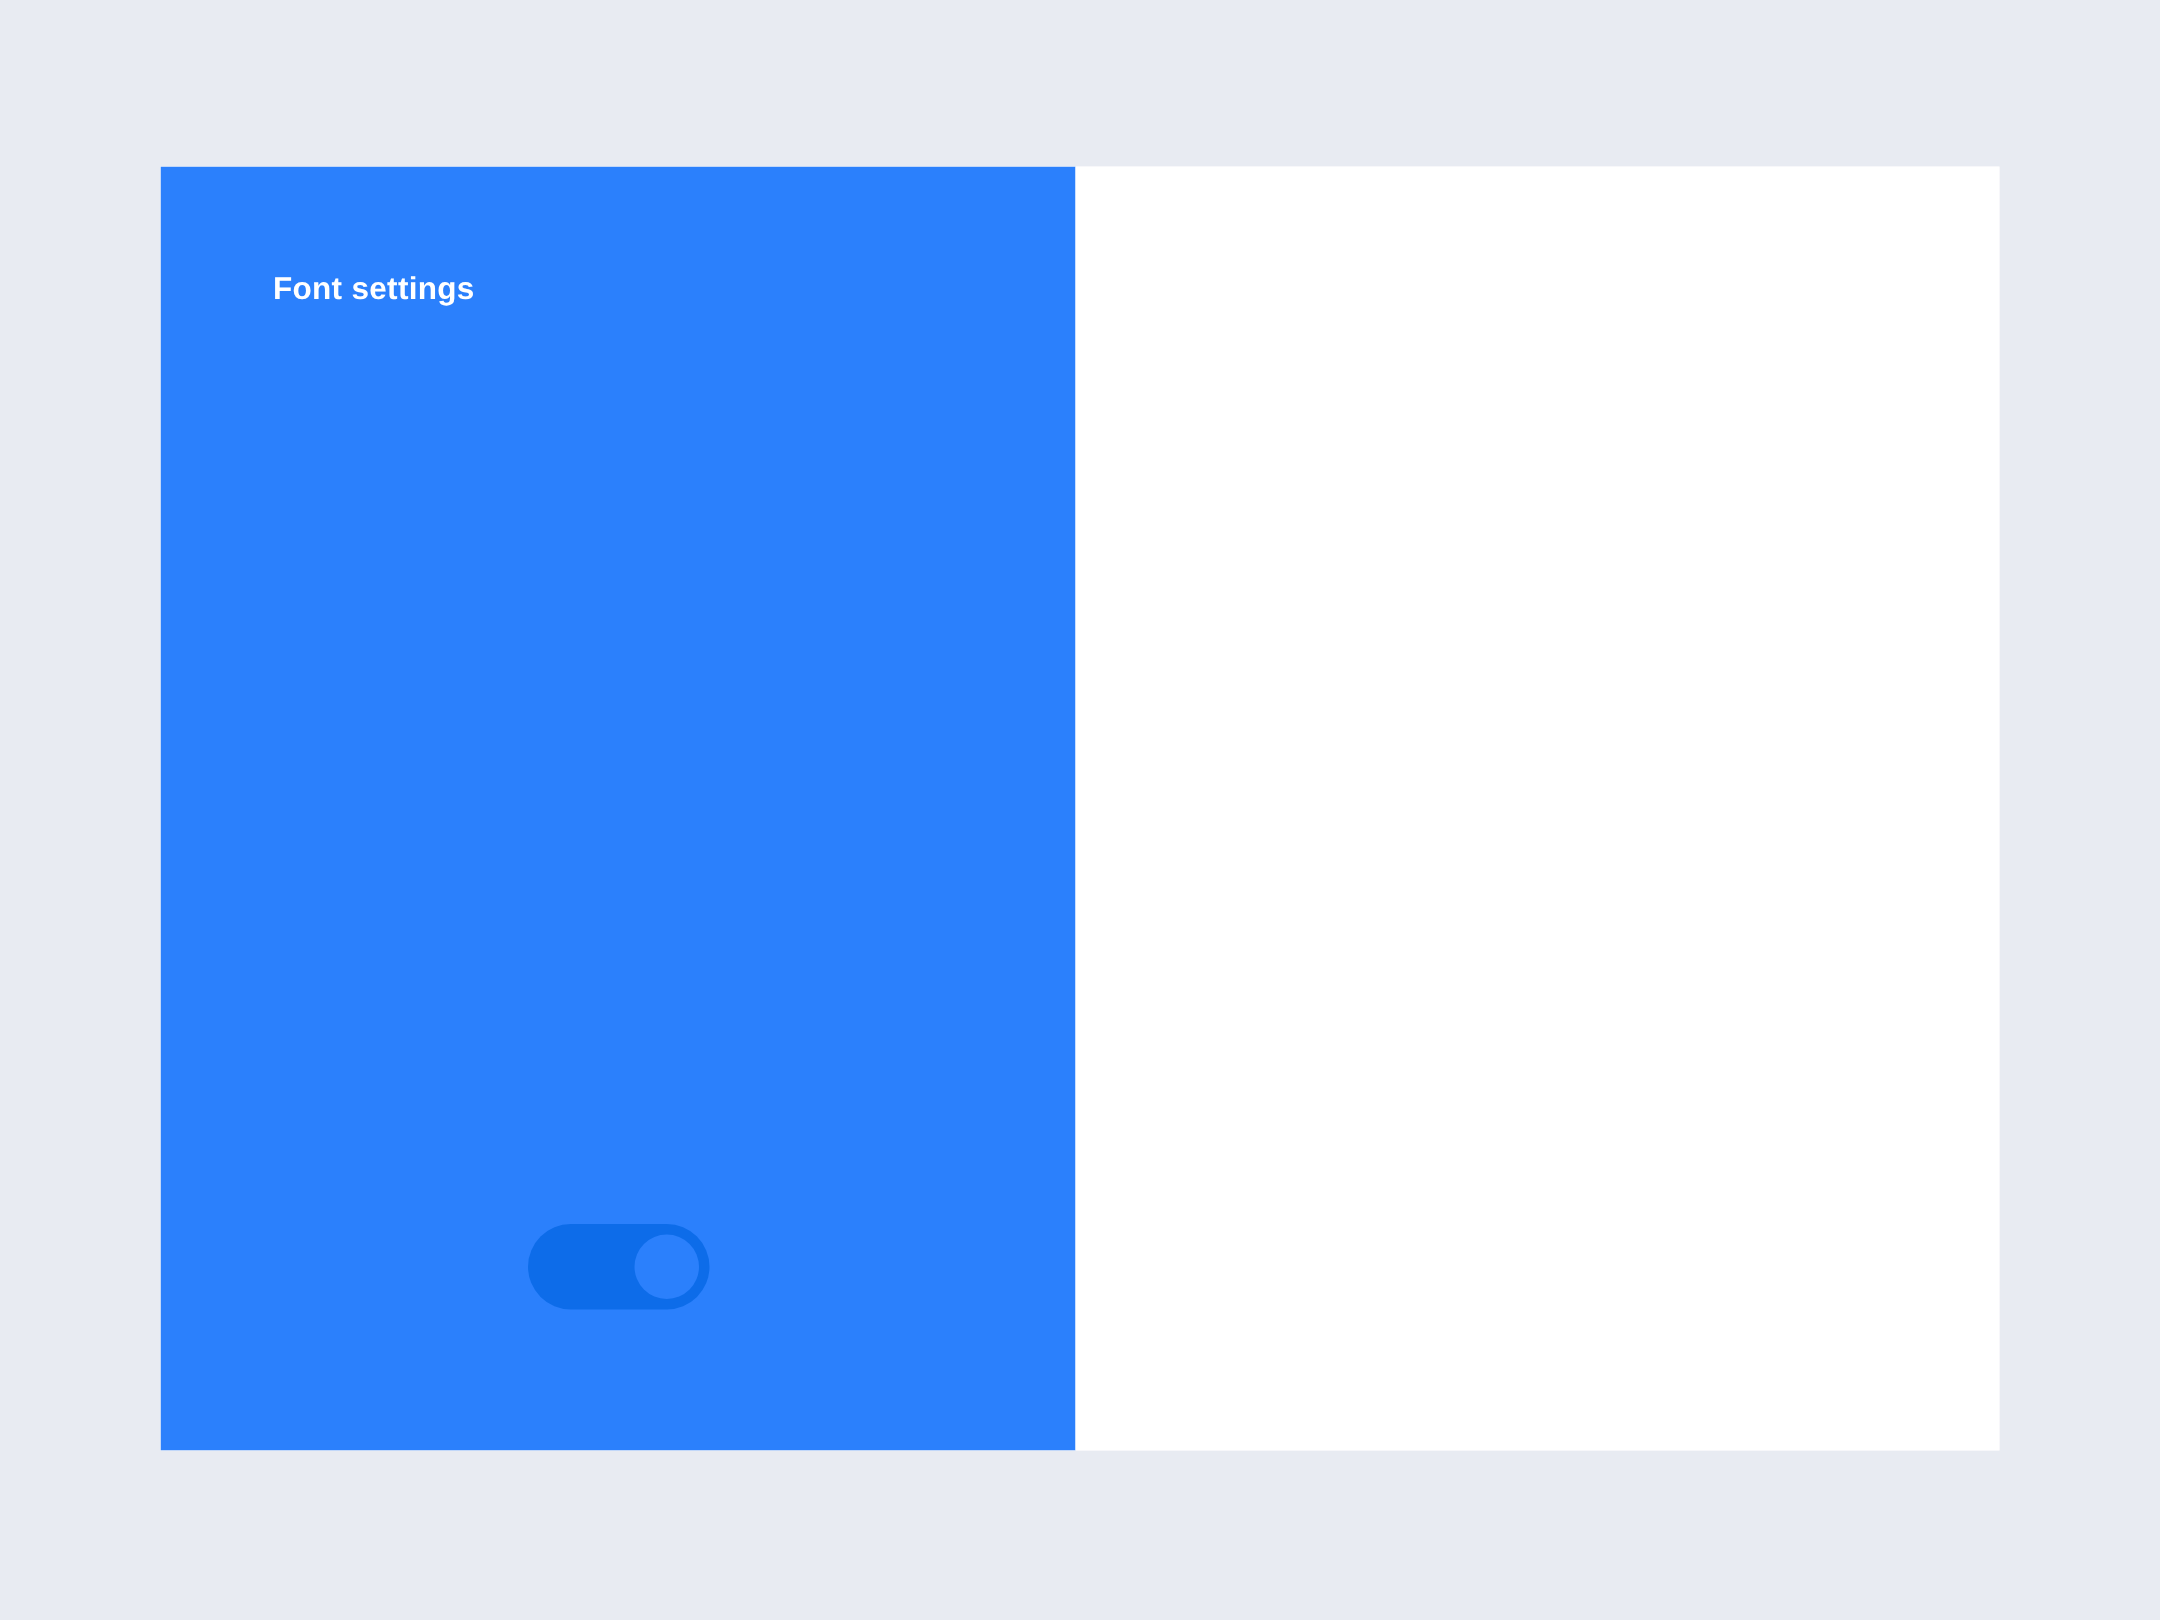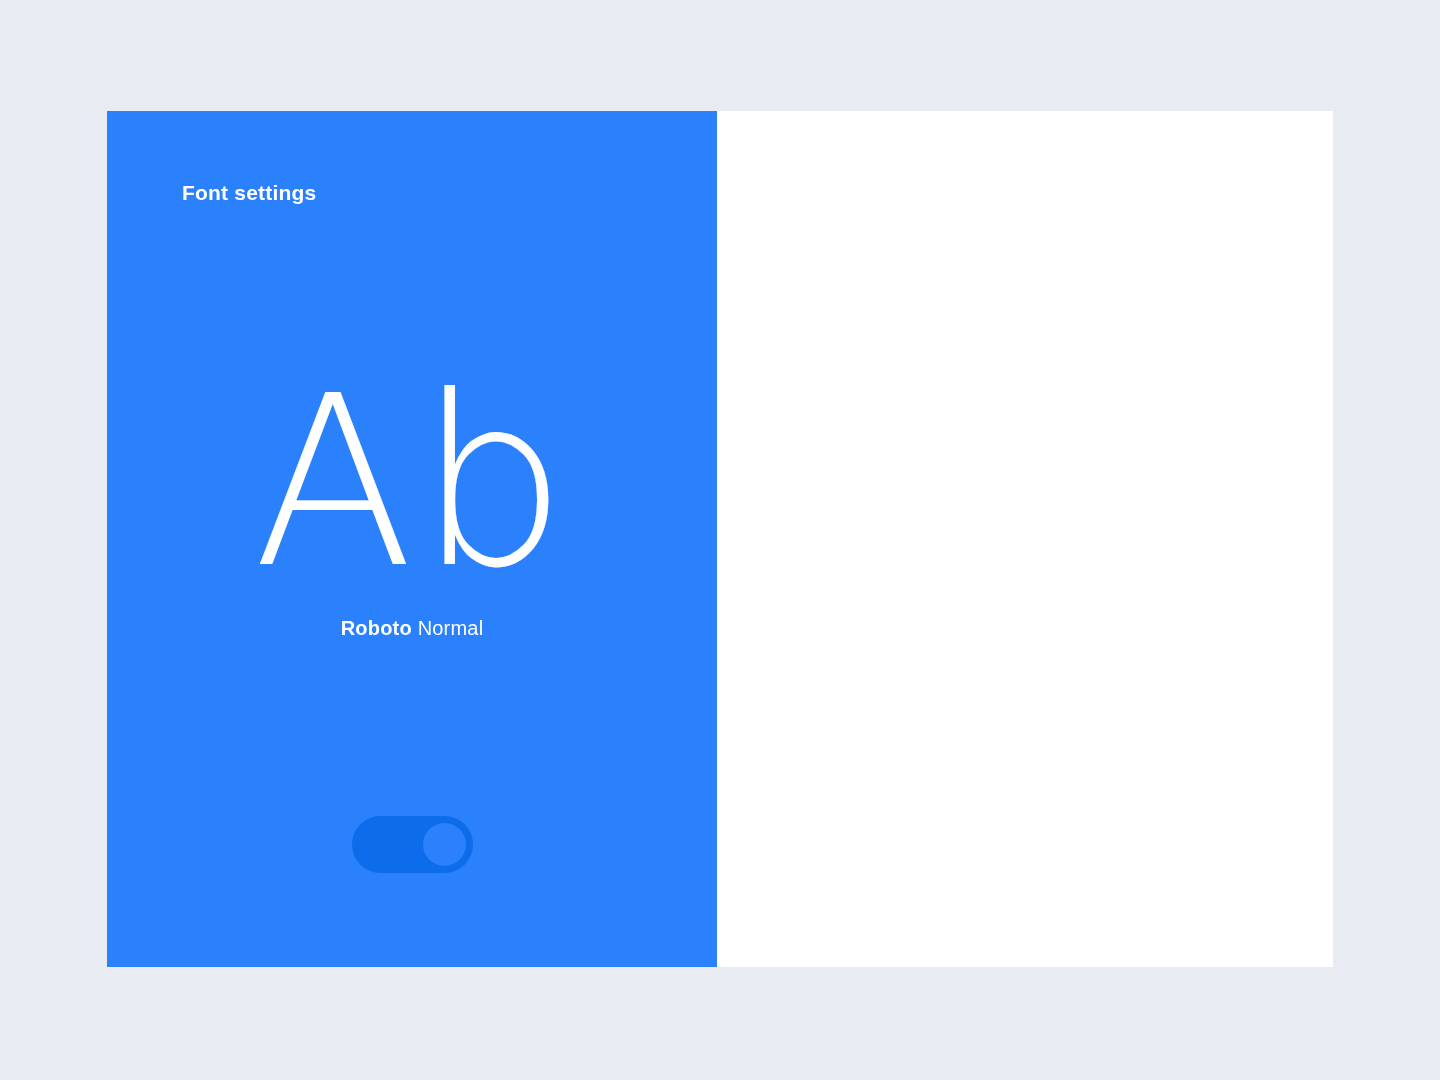--- a/index.html
+++ b/index.html
@@ -120,27 +120,20 @@
 </head>
 <body>
 
 <div class="screen">
   <div class="card">
 
     <div class="preview-panel">
 
       <div class="panel-title">Font settings</div>
 
-      <div class="preview-stack">
-        <div class="glyph-preview">Ab</div>
-
-        <div class="preview-caption">
-          <span class="cap-bold">Roboto</span><span>&nbsp;</span><span class="cap-reg">Normal</span>
-        </div>
-      </div>
 
       <div class="toggle-wrap">
         <div class="toggle">
           <div class="toggle-knob"></div>
         </div>
       </div>
 
     </div>
 
     <div class="settings-panel">

